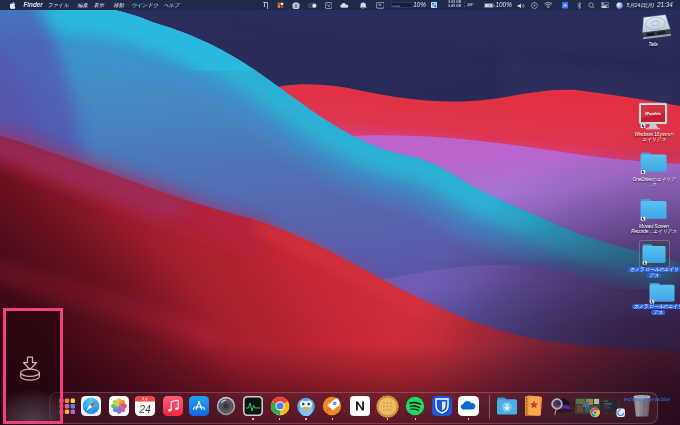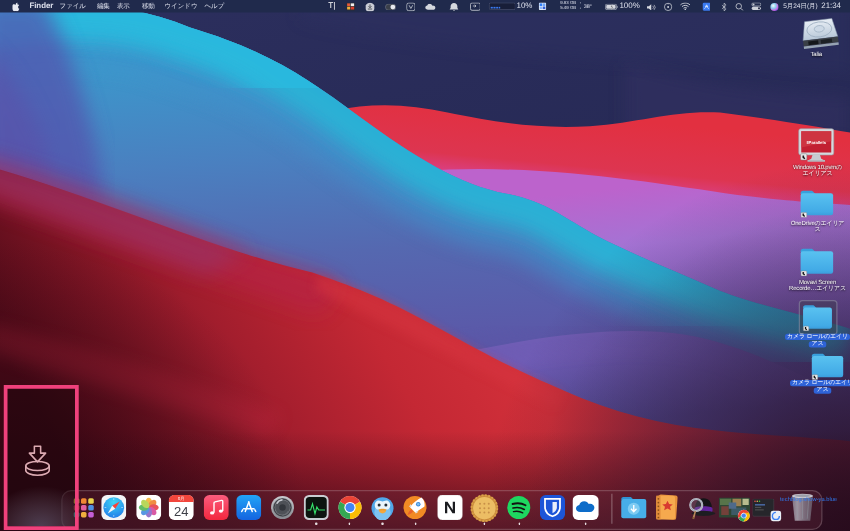--- a/index.html
+++ b/index.html
@@ -1,17 +1,17 @@
 <!DOCTYPE html>
 <html><head>
 <meta charset="utf-8">
 <style>
   html,body{margin:0;padding:0;width:680px;height:425px;overflow:hidden;
     font-family:"Liberation Sans",sans-serif;}
-  #screen{position:relative;width:680px;height:425px;background:#232850;}
+  #screen{position:relative;width:680px;height:425px;background:#232850;font-style:italic;}
   .abs{position:absolute;}
   #menubar{position:absolute;left:0;top:0;width:680px;height:10px;
     background:#202a4c;color:#dfe2ee;font-size:5.2px;line-height:10.5px;z-index:30;}
   #menubar span{position:absolute;top:0;white-space:nowrap;}
   .lbl{position:absolute;color:#fff;font-size:4.8px;letter-spacing:-0.15px;line-height:5.8px;text-align:center;
     text-shadow:0 0.5px 1.5px rgba(0,0,0,0.9);z-index:10;}
   .lbl b{background:#2e63d8;border-radius:2px;padding:0 2px;font-weight:normal;
     text-shadow:none;box-decoration-break:clone;-webkit-box-decoration-break:clone;}
 </style>
 </head>

